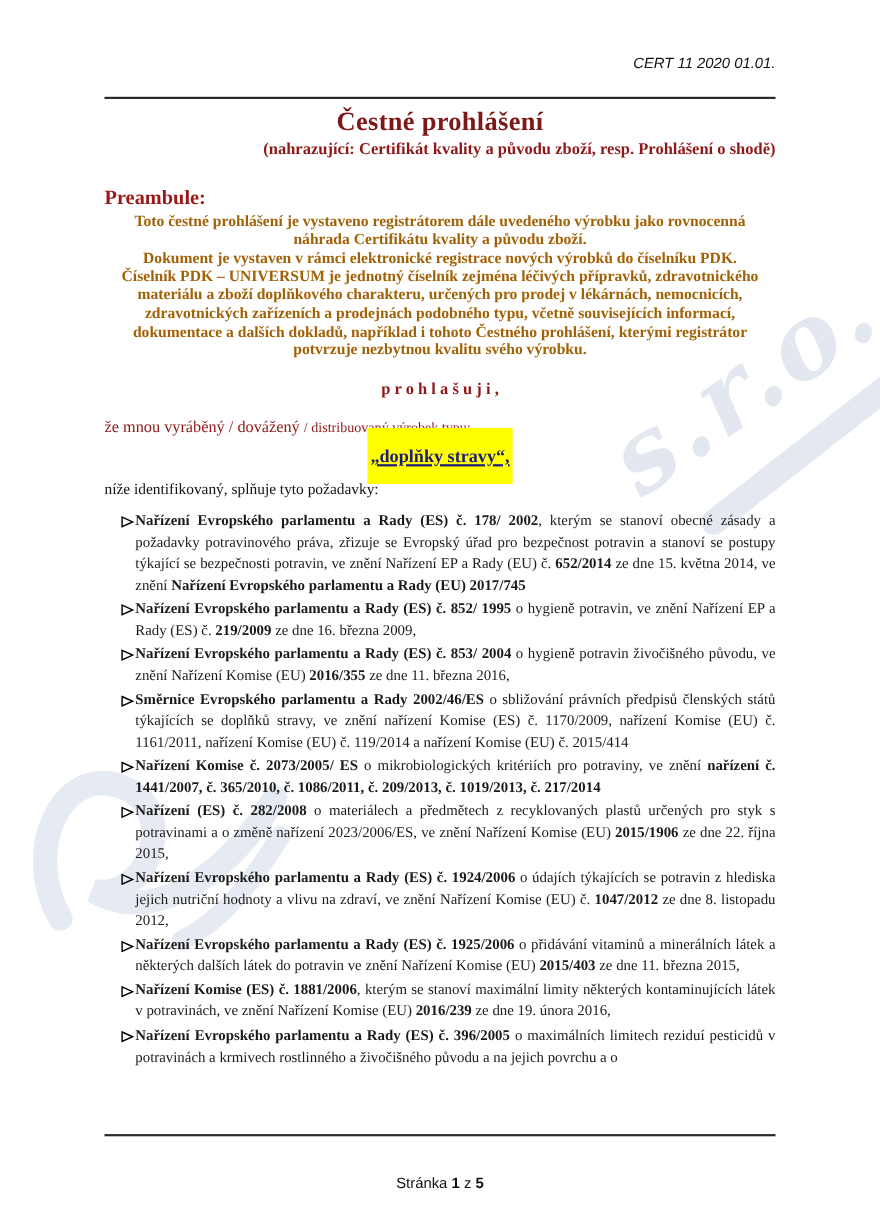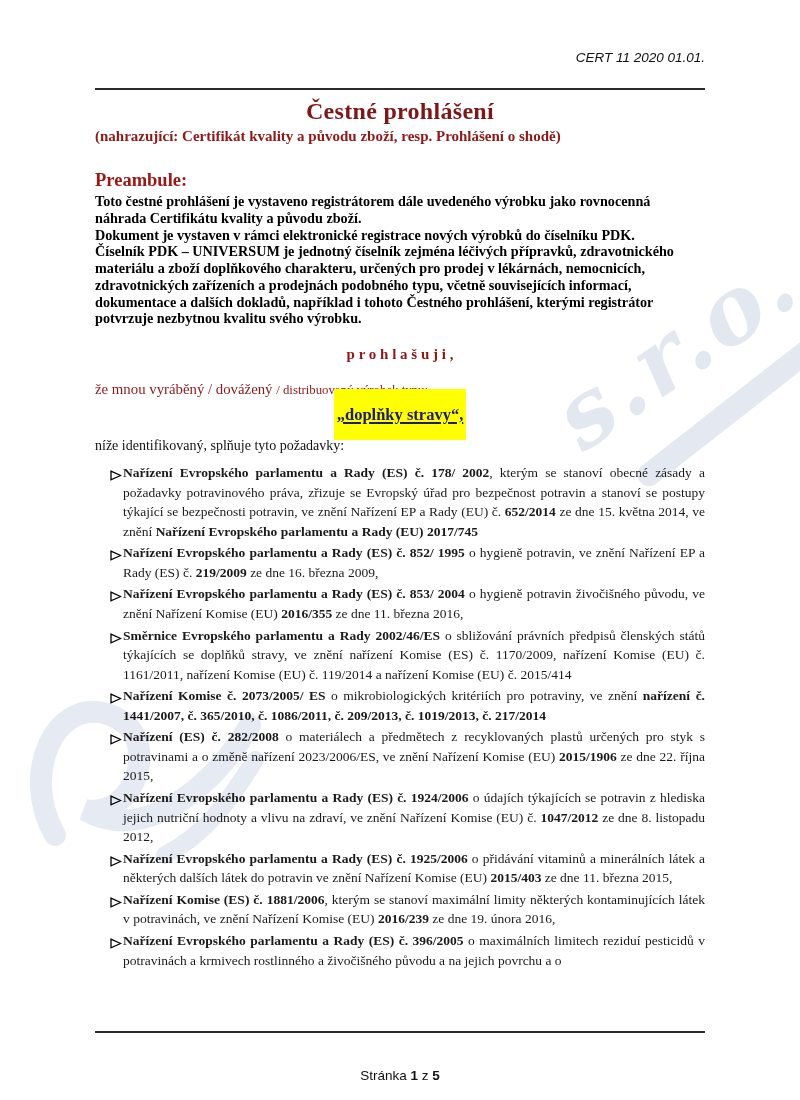--- a/index.html
+++ b/index.html
@@ -40,29 +40,29 @@
     font-style:italic; font-size:13.5px; color:#111;
   }
   .top-rule { border:none; border-top:2px solid #2b2b2b; margin:23px 0 8px 0; }
 
   .doc-title {
     text-align:center; color:#7e1717;
     font-size:24px; font-weight:bold;
     margin:6px 0 3px 0; letter-spacing:.3px;
   }
   .doc-subtitle {
-    text-align:left; color:#8e1818;
+    text-align:right; color:#8e1818;
     font-weight:bold; font-size:15px; margin:0;
   }
 
   .preamble-heading {
     color:#9c1717; font-weight:bold; font-size:18.5px;
     margin:25px 0 2px 0;
   }
-  .pre-par { color:#000000; font-weight:bold; font-size:14.2px; line-height:1.18; margin:0; }
+  .pre-par { color:#a16207; font-weight:bold; font-size:14.2px; line-height:1.18; margin:0;text-align:center; }
 
   .intro { color:#8e1818; text-align:center; font-size:14.4px; margin:15px 0 0 0; }
   .prohlasuji { color:#8e1818; text-align:center; font-weight:bold; font-size:15px; margin:19px 0 0 0; }
 
   .product-line { color:#8e1818; font-size:14.8px; margin:18px 0 0 0; }
   .product-line .tail { font-size:12.8px; }
 
   .product-type-row { text-align:center; margin:7px 0 0 0; }
   .highlight {
     background:#ffff00; color:#1c1c7a;

